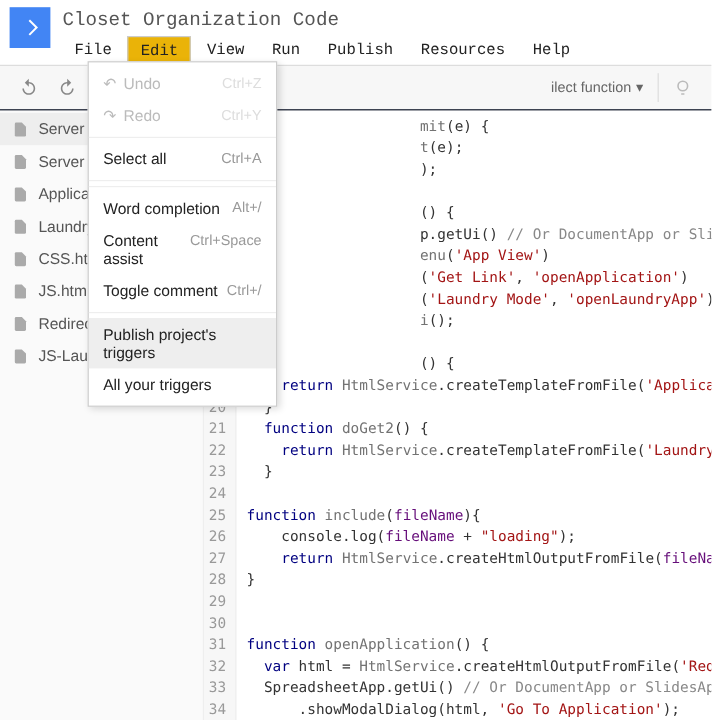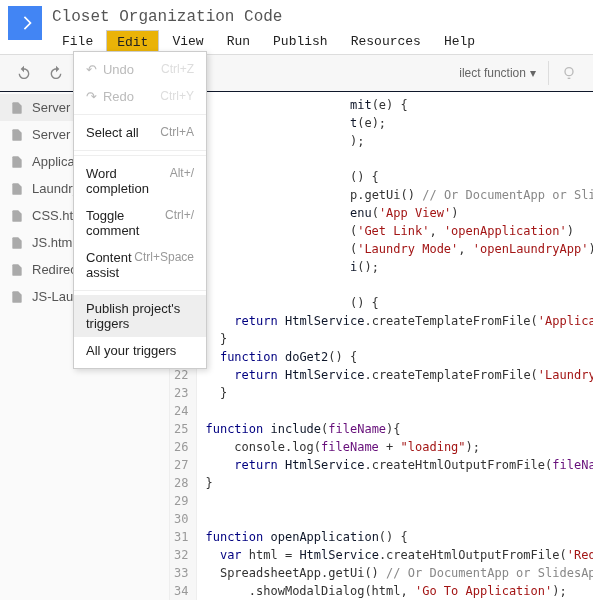--- a/index.html
+++ b/index.html
@@ -20,25 +20,25 @@
 .sidebar { width: 170px; border-right: 1px solid #eee; background: #fafafa; padding-top: 2px; }
 .file-item { display: flex; align-items: center; padding: 6px 10px; gap: 8px; color: #555; cursor: pointer; font-size: 13px; }
 .file-item.selected { background: #eee; }
 .file-icon { color: #999; display: flex; }
 .editor { flex: 1; display: flex; font-family: Menlo, Consolas, monospace; font-size: 12px; line-height: 18px; overflow: hidden; }
 .gutter { background: #f7f7f7; text-align: right; color: #999; padding: 4px 8px 4px 4px; border-right: 1px solid #eee; user-select: none; }
 .gutter div { height: 18px; }
 .code { padding: 4px 0 4px 8px; white-space: pre; }
 .code div { height: 18px; }
 .kw { color: #000080; }
-.fn { color: #0f172a; }
+.fn { color: #737373; }
 .str { color: #a31515; }
 .com { color: #888; }
 .id { color: #660e7a; }
-.dropdown { position: absolute; left: 73px; top: 51px; width: 134px; background: #fff; border: 1px solid #ccc; box-shadow: 2px 2px 6px rgba(0,0,0,0.15); z-index: 30; padding: 4px 0; }
+.dropdown { position: absolute; left: 73px; top: 51px; width: 158px; background: #fff; border: 1px solid #ccc; box-shadow: 2px 2px 6px rgba(0,0,0,0.15); z-index: 30; padding: 4px 0; }
 .dd-item { display: flex; justify-content: space-between; padding: 6px 12px; cursor: pointer; font-size: 13px; color: #222; }
 .dd-item.disabled { color: #bbb; }
 .dd-item.hover { background: #eee; }
 .dd-sep { height: 1px; background: #eee; margin: 4px 0; }
 .dd-short { color: #999; font-size: 12px; }
 .dd-item.disabled .dd-short { color: #ddd; }
 </style>
 </head>
 <body>
 
@@ -204,27 +204,27 @@
       <span>Select all</span>
       <span class="dd-short">Ctrl+A</span>
     </div>
     <div class="dd-sep"></div>
     <div class="dd-sep"></div>
     <div class="dd-item">
       <span>Word completion</span>
       <span class="dd-short">Alt+/</span>
     </div>
     <div class="dd-item">
+      <span>Content assist</span>
+      <span class="dd-short">Ctrl+Space</span>
+    </div>
+    <div class="dd-item">
       <span>Toggle comment</span>
       <span class="dd-short">Ctrl+/</span>
     </div>
-    <div class="dd-item">
-      <span>Content assist</span>
-      <span class="dd-short">Ctrl+Space</span>
-    </div>
     <div class="dd-sep"></div>
     <div class="dd-item hover">
       <span>Publish project's triggers</span>
     </div>
     <div class="dd-item">
       <span>All your triggers</span>
     </div>
   </div>
 
 </body></html>

